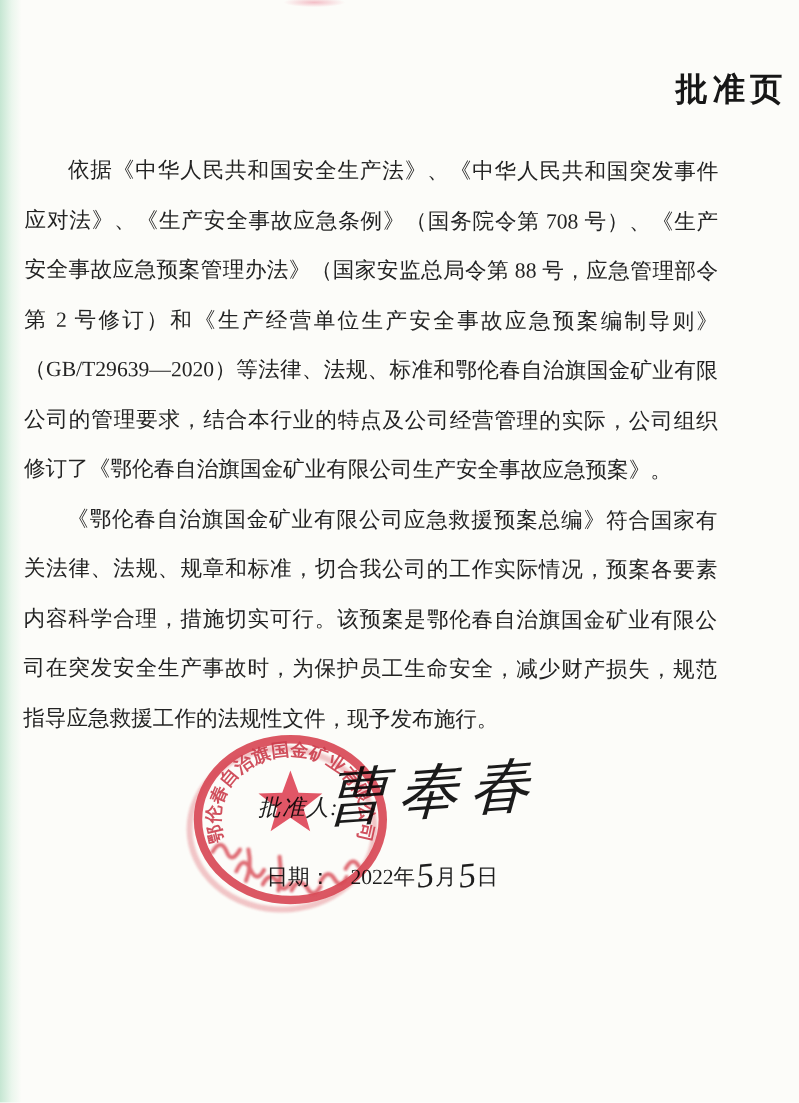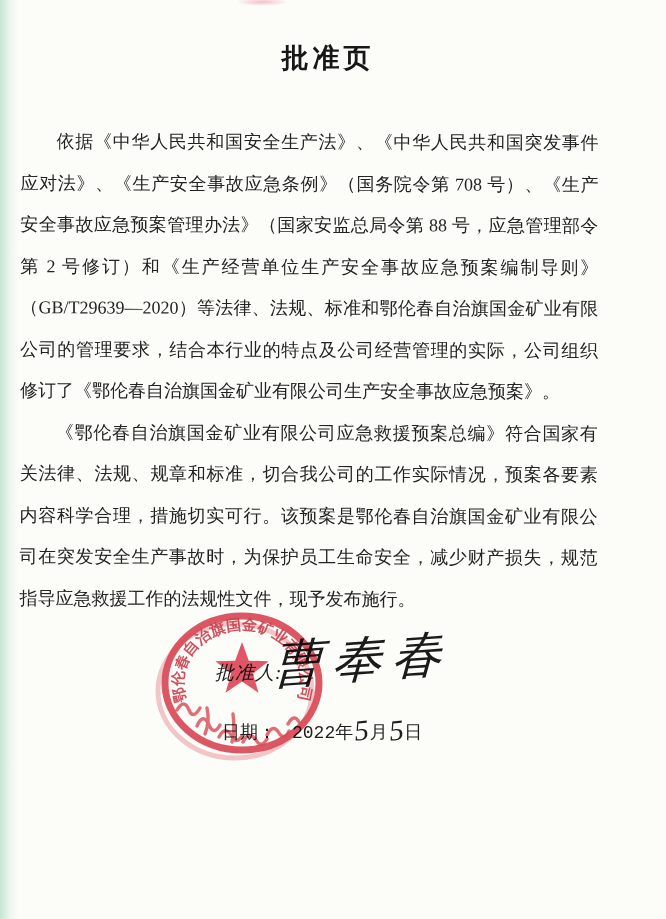--- a/index.html
+++ b/index.html
@@ -13,22 +13,22 @@
   
   .scan-edge{
     position:absolute;left:0;top:0;bottom:0;width:18px;
     background:linear-gradient(90deg, rgba(152,212,178,.55), rgba(190,232,206,.28) 55%, rgba(190,232,206,0));
   }
   .smudge-top{
     position:absolute;left:236px;top:-2px;width:52px;height:8px;
     background:radial-gradient(ellipse at center, rgba(234,128,148,.5), rgba(234,128,148,0) 70%);
   }
   .doc-title{
-    position:absolute;left:0;top:40px;width:656px;
-    text-align:center;
+    position:absolute;left:0;top:56px;width:656px;
+    text-align:right;
     font-size:27px;font-weight:700;color:#171717;
     letter-spacing:4px;white-space:nowrap;
   }
   .body-text{
     position:absolute;left:20px;top:122px;width:578px;
     font-size:18px;line-height:41.5px;color:#232323;
     transform:rotate(0.15deg);
   }
   .line{white-space:nowrap;}
   .jl{white-space:normal;text-align:justify;text-align-last:justify;text-justify:inter-character;}
@@ -48,21 +48,21 @@
     position:absolute;left:272px;top:626px;
     font-size:50px;color:#1b1b1b;
     letter-spacing:10px;white-space:nowrap;
     transform:rotate(-4deg) skewX(-6deg);
     font-style:italic;
   }
   .date-line{
     position:absolute;left:222px;top:712px;
     font-size:18px;color:#1e1e1e;white-space:nowrap;
   }
-  .date-line .gap{margin-left:16px;font-family:Liberation Mono, monospace;}
+  .date-line .gap{margin-left:16px;}
   .hand-digit{
     display:inline-block;
     font-size:29px;font-style:italic;
     transform:rotate(-6deg) translateY(2px);
     margin:0 1px;
   }
 </style>
 </head>
 <body>
 

